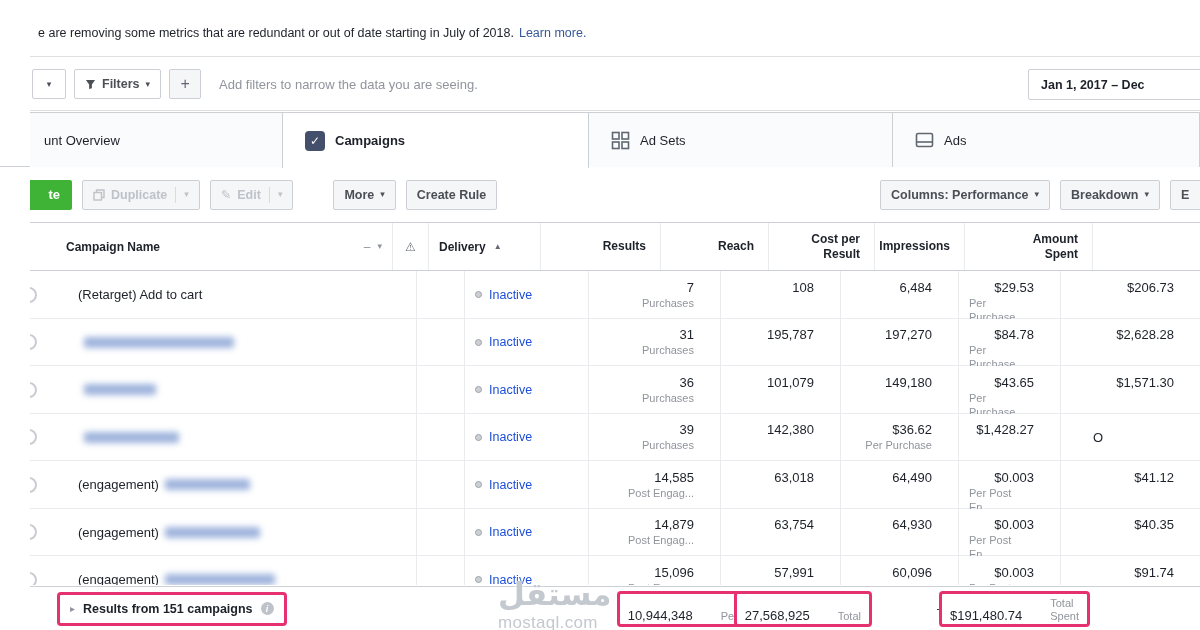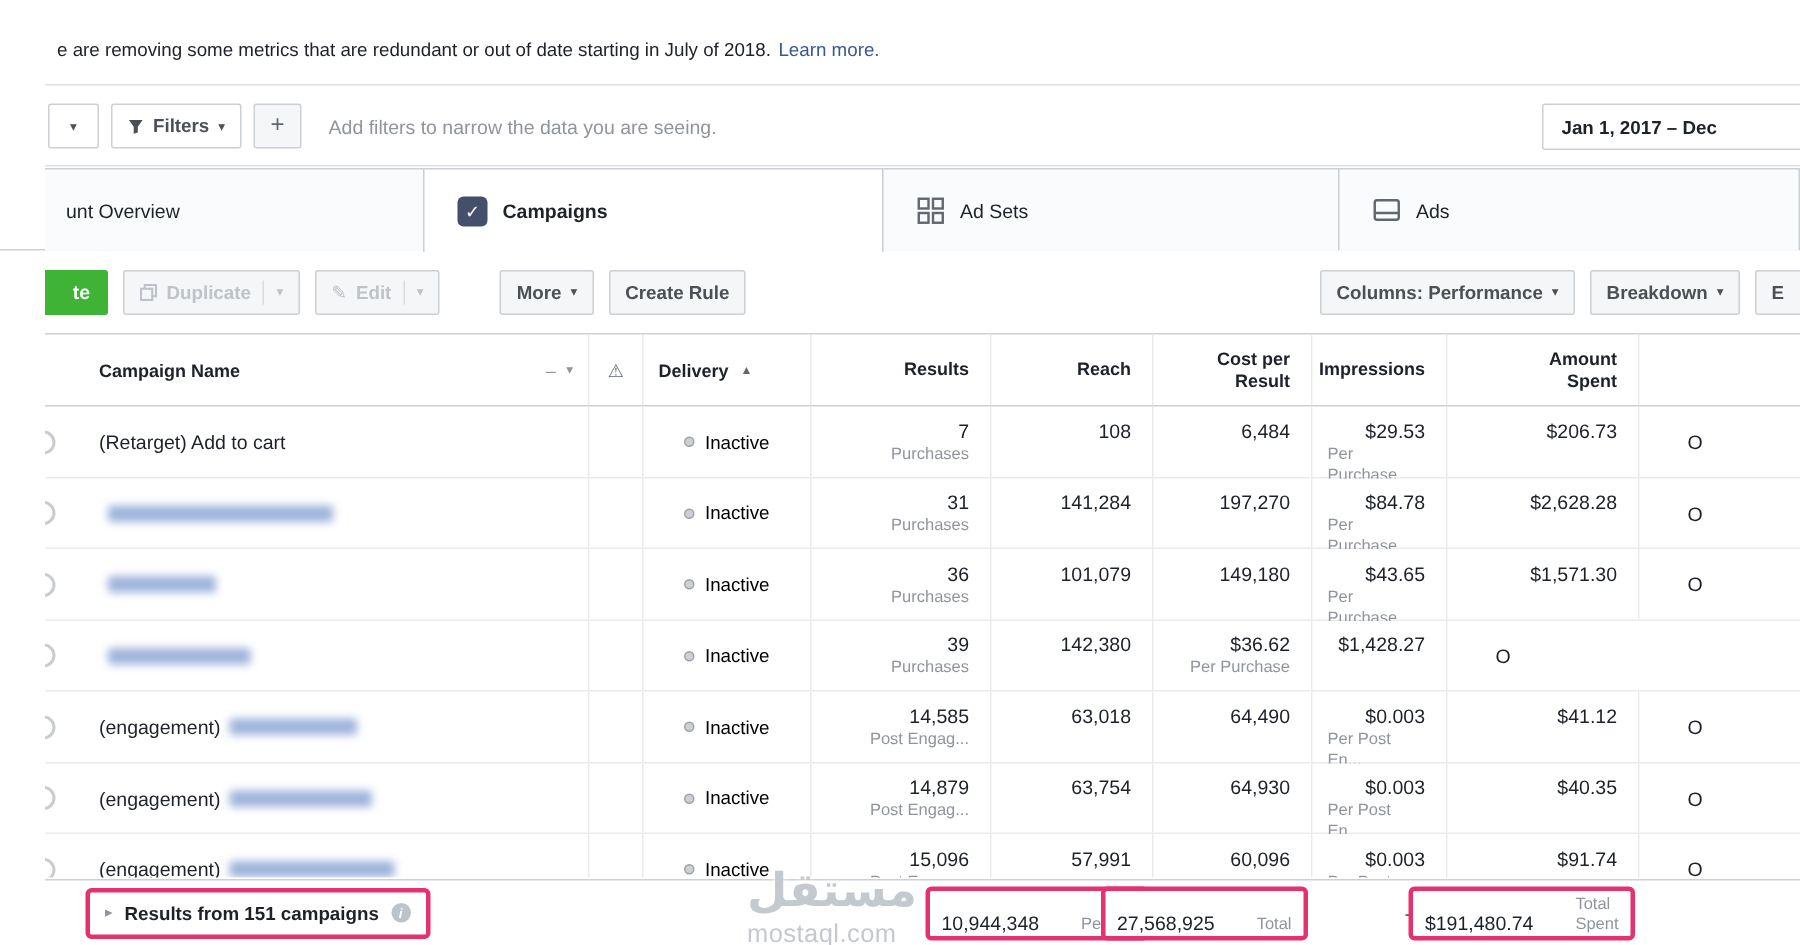--- a/index.html
+++ b/index.html
@@ -68,32 +68,32 @@
   .th { display:flex; align-items:center; gap:8px; padding:0 10px; border-left:1px solid #e9ebee; }
   .th.no-border { border-left:none; }
   .th--num { flex-direction:column; align-items:flex-end; justify-content:center;
     text-align:right; padding-right:14px; line-height:1.2; gap:0; }
   .th-wrap-narrow { display:block; max-width:62px; }
   .th-wrap-mid { display:block; max-width:66px; }
   .th-controls { margin-left:auto; display:flex; align-items:center; gap:7px; color:#90949c; font-weight:400; }
   .sort-asc { font-size:8px; color:#606770; }
   .th-warn { justify-content:center; color:#606770; font-size:12px; }
 
-  .trow { height:47.5px; border-bottom:1px solid #e9ebee; align-content:start; cursor:pointer; }
+  .trow { height:47.5px; border-bottom:1px solid #e9ebee; align-content:start; cursor:pointer;gap:12px; }
   .trow.partial { height:29px; overflow:hidden; border-bottom:none; }
   .trow.partial .td { height:47.5px; }
   .td { border-left:1px solid #e9ebee; display:flex; align-items:center; padding:0 10px; overflow:hidden; height:47.5px; }
   .c-check { border-left:none; padding:0; position:relative; }
   .toggle-remnant { position:absolute; left:-9px; top:50%; margin-top:-8px; width:16px; height:16px;
     border:2px solid #c9ccd1; border-radius:50%; background:#fff; }
   .c-name { border-left:none; gap:6px; }
   .name-text { white-space:nowrap; font-size:13px; }
   .blurbar { display:inline-block; height:11px; border-radius:2px; background:#7e9ad0;
     filter:blur(3px); opacity:.75; flex:none; }
-  .c-delivery { gap:7px; font-size:12.5px; color:#000000;justify-content:center; }
+  .c-delivery { gap:7px; font-size:12.5px; color:#1d4ed8; }
   .dot { width:7px; height:7px; border-radius:50%; background:#cdd0d5; border:1px solid #9da2a8; flex:none; }
   .c-num { flex-direction:column; align-items:flex-end; justify-content:center; padding-right:14px; }
   .num { font-size:13px; line-height:16px; }
   .sub { font-size:11px; color:#90949c; height:14px; line-height:14px; }
   .c-end { padding-left:32px; font-size:13px; }
 
   
   .tfoot { position:absolute; left:0; right:0; bottom:0; height:44px; background:#fff;
     border-top:1px solid #ccd0d5; z-index:6; }
   .tf-cell { display:flex; align-items:center; overflow:visible; }
@@ -300,21 +300,21 @@
         <div class="td c-warn"></div>
         <div class="td c-delivery">
           <span class="dot"></span>
           <span>Inactive</span>
         </div>
         <div class="td c-num">
           <div class="num">31</div>
           <div class="sub">Purchases</div>
         </div>
         <div class="td c-num">
-          <div class="num">141,284</div>
+          <div class="num">195,787</div>
           <div class="sub"></div>
         </div>
         <div class="td c-num">
           <div class="num">197,270</div>
           <div class="sub"></div>
         </div>
         <div class="td c-num">
           <div class="num">$84.78</div>
           <div class="sub">Per Purchase</div>
         </div>

